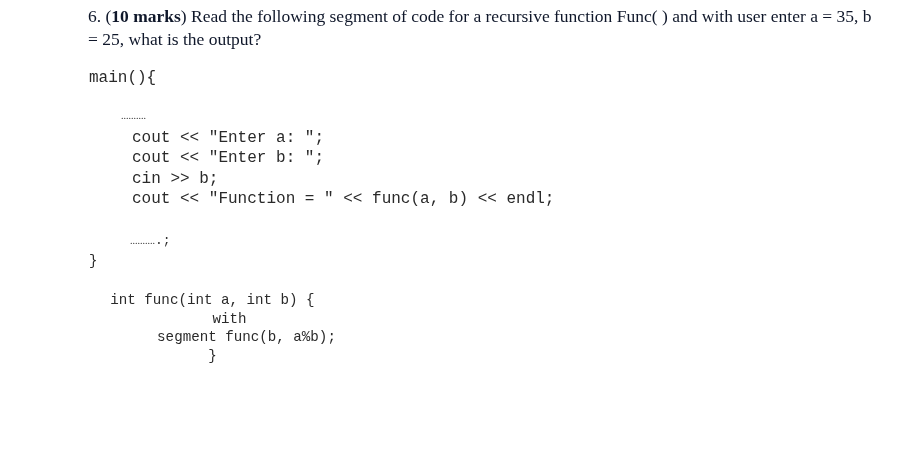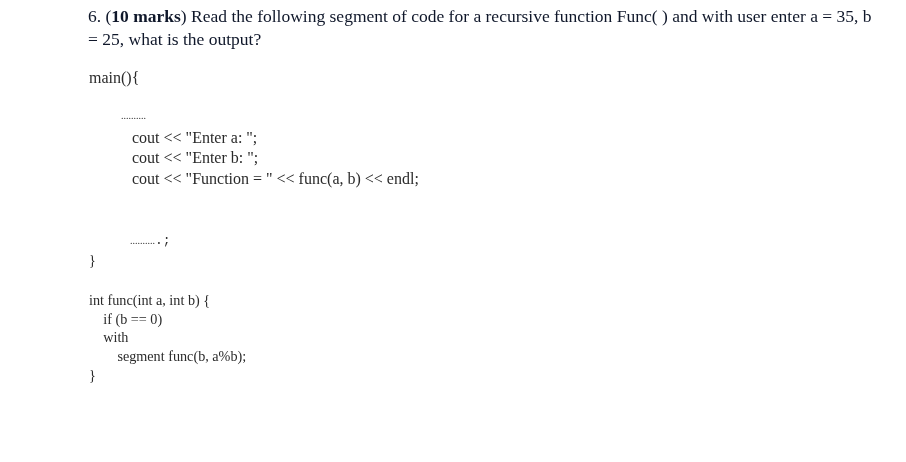--- a/index.html
+++ b/index.html
@@ -20,21 +20,21 @@
       top: 5px;
       width: 790px;
       font-family: "Liberation Serif", serif;
       font-size: 17.5px;
       line-height: 23px;
       color: #0f172a;
     }
     .question b { font-weight: bold; }
     .code {
       position: absolute;
-      font-family: Liberation Serif, serif;
+      font-family: Liberation Mono, monospace;
       color: #2a2a2a;
       white-space: pre;
       margin: 0;
     }
     .code-main-open {
       left: 89px;
       top: 68px;
       font-size: 16px;
       line-height: 20px;
     }
@@ -67,33 +67,33 @@
       top: 252px;
       font-size: 14px;
       line-height: 18px;
     }
     .func-block {
       left: 89px;
       top: 291px;
       font-size: 14.2px;
       line-height: 18.7px;
     }
-    .func-block .line { display: block; height: 18.7px; }
+    .func-block .line { display: block; height: 18.7px; text-align: center; }
   </style>
 </head>
 <body>
 
 <div class="question">
   <span>6.</span>
   <span>(</span><b>10 marks</b><span>)</span><span> Read the following segment of code for a recursive function Func( ) and with user enter a = 35, b = 25, what is the output?</span>
 </div>
 
 <pre class="code code-main-open">main(){</pre>
 
 <div class="dots dots-top">..........</div>
 
-<pre class="code main-body"><span class="line">cout &lt;&lt; "Enter a: ";</span><span class="line">cout &lt;&lt; "Enter b: ";</span><span class="line">cout &lt;&lt; "Function = " &lt;&lt; func(a, b) &lt;&lt; endl;</span></pre>
+<pre class="code main-body"><span class="line">cout &lt;&lt; "Enter a: ";</span><span class="line">cout &lt;&lt; "Enter b: ";</span><span class="line">cin &gt;&gt; b;</span><span class="line">cout &lt;&lt; "Function = " &lt;&lt; func(a, b) &lt;&lt; endl;</span></pre>
 
 <div class="dots-bottom"><span class="d">..........</span><span>.;</span></div>
 
 <pre class="code brace-close-main">}</pre>
 
-<pre class="code func-block"><span class="line">int func(int a, int b) {</span><span class="line">    if (b == 0)</span><span class="line">    with</span><span class="line">        segment func(b, a%b);</span><span class="line">}</span></pre>
+<pre class="code func-block"><span class="line">int func(int a, int b) {</span><span class="line">    with</span><span class="line">        segment func(b, a%b);</span><span class="line">}</span></pre>
 
 </body></html>

